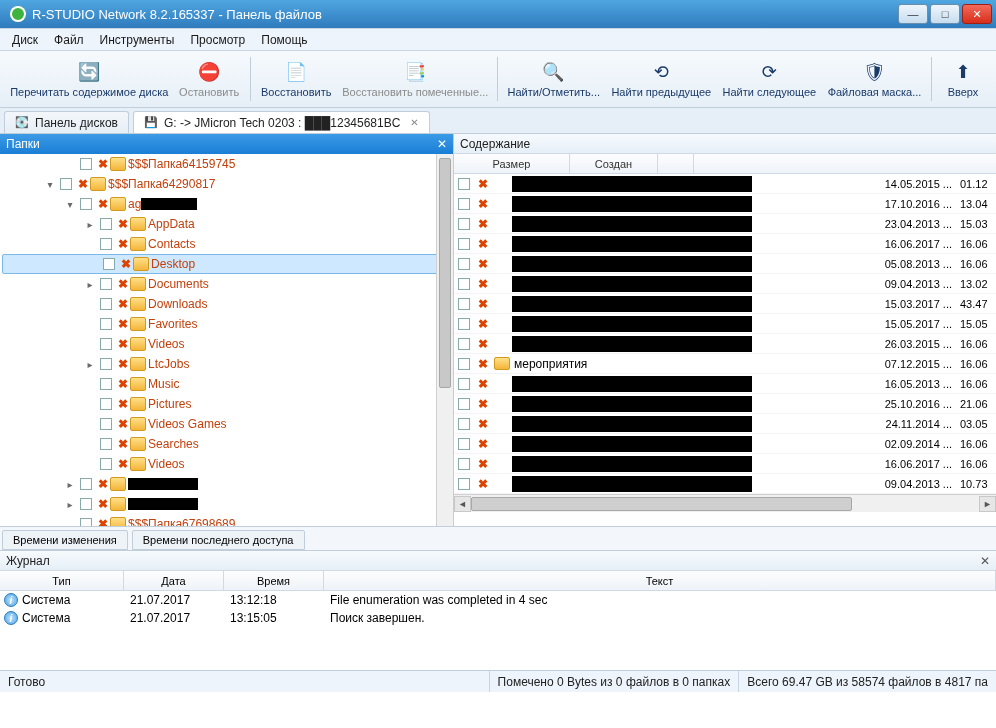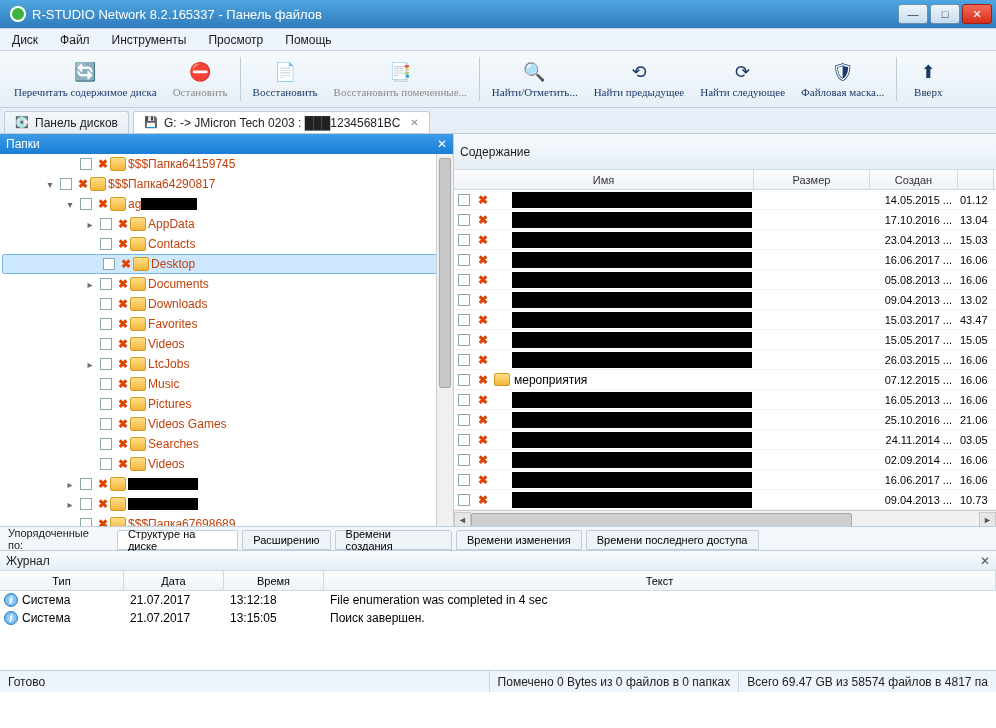--- a/index.html
+++ b/index.html
@@ -7,29 +7,29 @@
 
 
 .titlebar { height: 28px; background: linear-gradient(#4fa6e0,#2f7bbd); display: flex; align-items: center; color: #fff; padding: 0 4px; }
 .titlebar .app-icon { width:16px; height:16px; background:#3fb33f; border-radius:50%; margin:0 6px; box-shadow:inset 0 0 0 2px #fff; }
 .titlebar .title { flex:1; font-size:13px; }
 .win-btns { display:flex; gap:2px; }
 .win-btn { width:30px; height:20px; background:linear-gradient(#eef5fb,#c7ddef); border:1px solid #6b8eab; border-radius:3px; display:flex; align-items:center; justify-content:center; font-size:11px; color:#333; }
 .win-btn.close { background:linear-gradient(#f46a5a,#d62e1a); color:#fff; border-color:#a01f10; }
 
 
-.menubar { height:22px; background:#eef4fb; display:flex; align-items:center; padding:0 4px; gap:6px; border-top:1px solid #c8d6e4; }
+.menubar { height:22px; background:#eef4fb; display:flex; align-items:center; padding:0 4px; gap:0; border-top:1px solid #c8d6e4; }
 .menu-item { padding:2px 8px; color:#1a1a1a; cursor:default; }
 
 
 .toolbar { height:58px; background:linear-gradient(#f6fafd,#e6eff7); border-top:1px solid #c8d6e4; border-bottom:1px solid #c0cdda; display:flex; align-items:center; padding:0 6px; gap:0; }
 .tool-btn { display:flex; flex-direction:column; align-items:center; justify-content:center; padding:2px 8px; height:54px; min-width:54px; cursor:default; color:#1a3a6a; border-radius:3px; }
 .tool-btn.disabled { color:#8a8a8a; }
 .tool-icon { width:28px; height:24px; display:flex; align-items:center; justify-content:center; font-size:18px; margin-bottom:2px; }
-.tool-label { font-size:11px; white-space:nowrap; text-align:center;font-family:Liberation Serif, serif; }
+.tool-label { font-size:11px; white-space:nowrap; text-align:center; }
 .tool-sep { width:1px; height:44px; background:#c0cdda; margin:0 4px; }
 
 
 .tabbar { height:26px; background:#e6eff7; display:flex; align-items:flex-end; padding:0 4px; border-bottom:1px solid #c0cdda; gap:4px; }
 .tab { height:22px; padding:0 10px; display:flex; align-items:center; gap:6px; background:#fff; border:1px solid #c0cdda; border-bottom:none; border-radius:3px 3px 0 0; font-size:11px; color:#222; }
 .tab.inactive { background:linear-gradient(#f3f7fb,#e6eef6); }
 .tab-close { color:#888; margin-left:4px; font-size:10px; }
 .mini-icon { width:14px; height:14px; display:inline-flex; align-items:center; justify-content:center; font-size:11px; }
 
 
@@ -46,21 +46,21 @@
 .chk { width:12px; height:12px; border:1px solid #8aa; background:#fff; margin:0 4px; }
 .folder-icon { width:16px; height:14px; background:linear-gradient(#ffe08a,#f3b53a); border:1px solid #d19a1f; border-radius:2px; margin-right:2px; position:relative; }
 .x-mark { color:#d40; font-weight:bold; margin:0 2px; font-size:12px; }
 .node-label { color:#c2410c; }
 .redact { display:inline-block; background:#000; height:12px; }
 .tree-scroll { position:absolute; right:0; top:0; bottom:0; width:17px; background:#f0f0f0; border-left:1px solid #d0d0d0; }
 .scroll-thumb { position:absolute; left:2px; right:2px; background:#c8c8c8; border:1px solid #a8a8a8; border-radius:2px; }
 
 
 .contents { flex:1; display:flex; flex-direction:column; }
-.content-header-bar { height:36px; background:linear-gradient(#f6fafd,#e6eff7); border-bottom:1px solid #d0dae4; display:flex; align-items:center; padding:0 6px; font-size:11px; color:#222; }
+.content-header-bar { height:20px; background:linear-gradient(#f6fafd,#e6eff7); border-bottom:1px solid #d0dae4; display:flex; align-items:center; padding:0 6px; font-size:11px; color:#222; }
 .grid { flex:1; overflow:hidden; background:#fff; position:relative; }
 .ghead { display:flex; height:20px; background:linear-gradient(#fdfdfe,#eef3f8); border-bottom:1px solid #d0dae4; }
 .ghead .col { border-right:1px solid #d0dae4; display:flex; align-items:center; justify-content:center; font-size:11px; color:#333; }
 .col-name { width:300px; }
 .col-size { width:116px; }
 .col-created { width:88px; }
 .col-extra { width:36px; }
 .grow { display:flex; height:20px; align-items:center; border-bottom:1px solid #f4f4f4; }
 .grow .cb { width:20px; display:flex; justify-content:center; }
 .grow .ic { width:18px; display:flex; justify-content:center; }
@@ -327,21 +327,20 @@
       </div>
     </div>
   </div>
 
   <div class="contents">
     <div class="content-header-bar">
       <span>Содержание</span>
     </div>
     <div class="grid">
       <div class="ghead">
-        <div class="col col-name">Имя</div>
         <div class="col col-size">Размер</div>
         <div class="col col-created">Создан</div>
         <div class="col col-extra"></div>
       </div>
       <div id="gridbody">
           <div class="grow">
             <div class="cb">
               <span class="chk"></span>
             </div>
             <div class="ic">
@@ -587,28 +586,20 @@
             <div class="thumb" style="left:0;width:75%"></div>
           </div>
         <div class="arrow">►</div>
       </div>
     </div>
   </div>
 
 </div>
 
 <div class="sortbar">
-  <div class="sort-spacer">
-    <span class="sort-label">Упорядоченные по:</span>
-    <div id="sort-left" style="display:flex">
-        <div class="sort-tab">Структуре на диске</div>
-        <div class="sort-tab inactive">Расширению</div>
-        <div class="sort-tab inactive">Времени создания</div>
-      </div>
-  </div>
   <div class="sort-right" id="sort-right">
       <div class="sort-tab inactive">Времени изменения</div>
       <div class="sort-tab inactive">Времени последнего доступа</div>
     </div>
 </div>
 
 <div class="journal">
   <div class="panel-header" style="background:linear-gradient(#f6fafd,#e6eff7);color:#222;border-bottom:1px solid #d0dae4">
     <span>Журнал</span>
     <span class="x" style="color:#555">✕</span>

